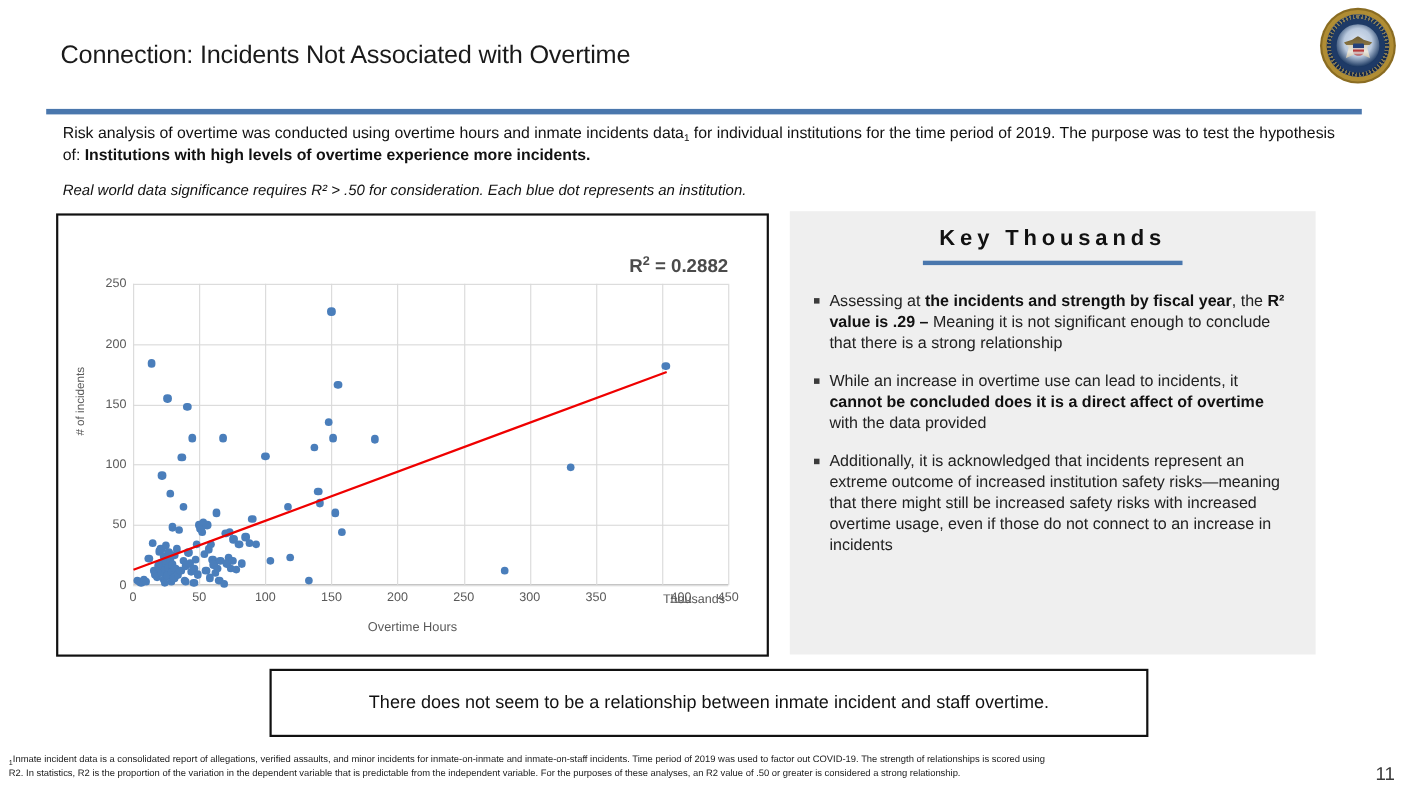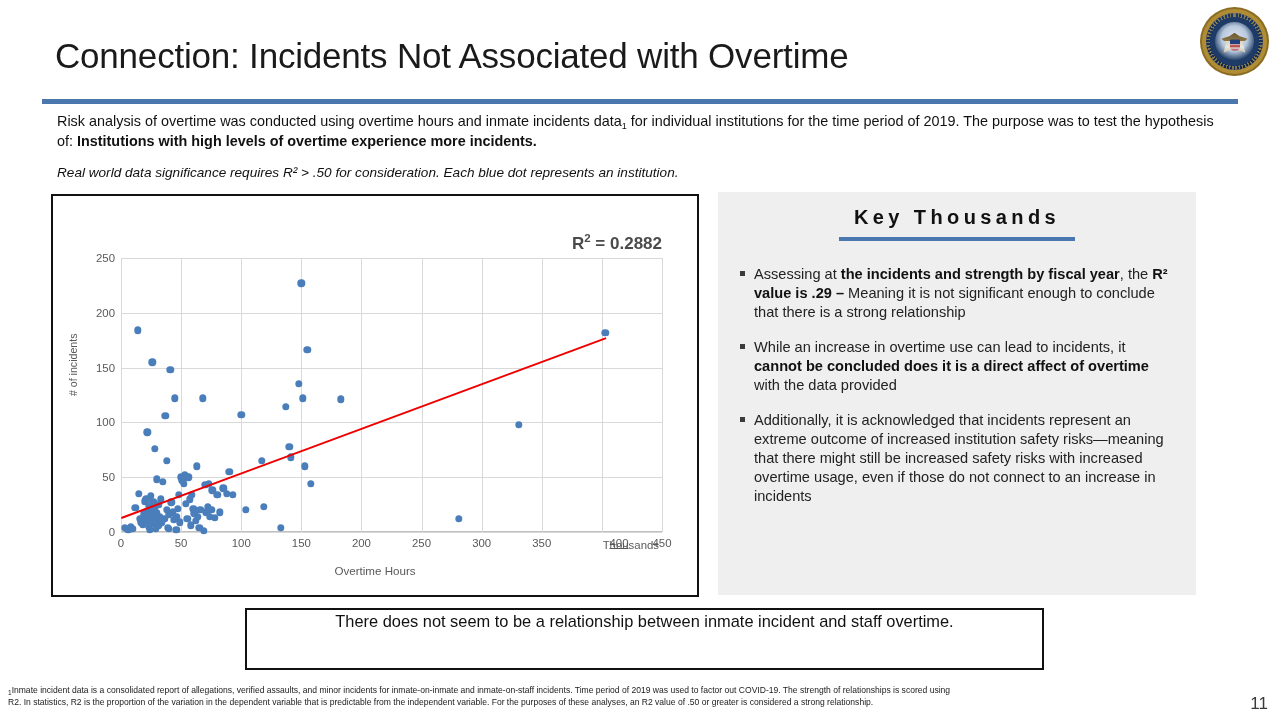--- a/index.html
+++ b/index.html
@@ -9,21 +9,21 @@
     font-family:"Liberation Sans", sans-serif;
     color:#000;
     overflow:hidden;
     position:relative;
   }
   .slide{position:absolute;inset:0;}
 
   
   .title{
     position:absolute;left:55px;top:36px;
-    font-size:35px;font-weight:400;color:#1a1a1a;
+    font-size:23px;font-weight:400;color:#1a1a1a;
     letter-spacing:-.2px;white-space:nowrap;
   }
   .seal{
     position:absolute;right:17px;top:13px;
     width:57px;height:57px;border-radius:50%;
     background:
       radial-gradient(circle at 50% 45%, #dfe7f2 0%, #b9c9de 30%, #1d3a63 52%, #16294a 70%, #16294a 100%);
     box-shadow:0 0 0 4px #b08d34, 0 0 0 6px #8a6c22;
     overflow:hidden;
   }
@@ -155,21 +155,21 @@
   
   .connbox{
     position:absolute;left:245px;top:608px;width:799px;height:62px;
     border:2px solid #111;background:#fff;box-sizing:border-box;
     text-align:center;
   }
   .conn-title{
     margin-top:6px;font-size:16.4px;font-weight:700;text-decoration:underline;color:#111;
   }
   .conn-text{
-    margin-top:2px;font-size:16.4px;color:#111;
+    margin-top:20px;font-size:16.4px;color:#111;
   }
 
   
   .foot{
     position:absolute;left:8px;top:684px;width:1240px;
     font-size:8.55px;line-height:1.42;color:#1a1a1a;
   }
   .foot .sub{font-size:6.5px;vertical-align:baseline;position:relative;top:2px;}
   .pagenum{
     position:absolute;right:12px;top:694px;

